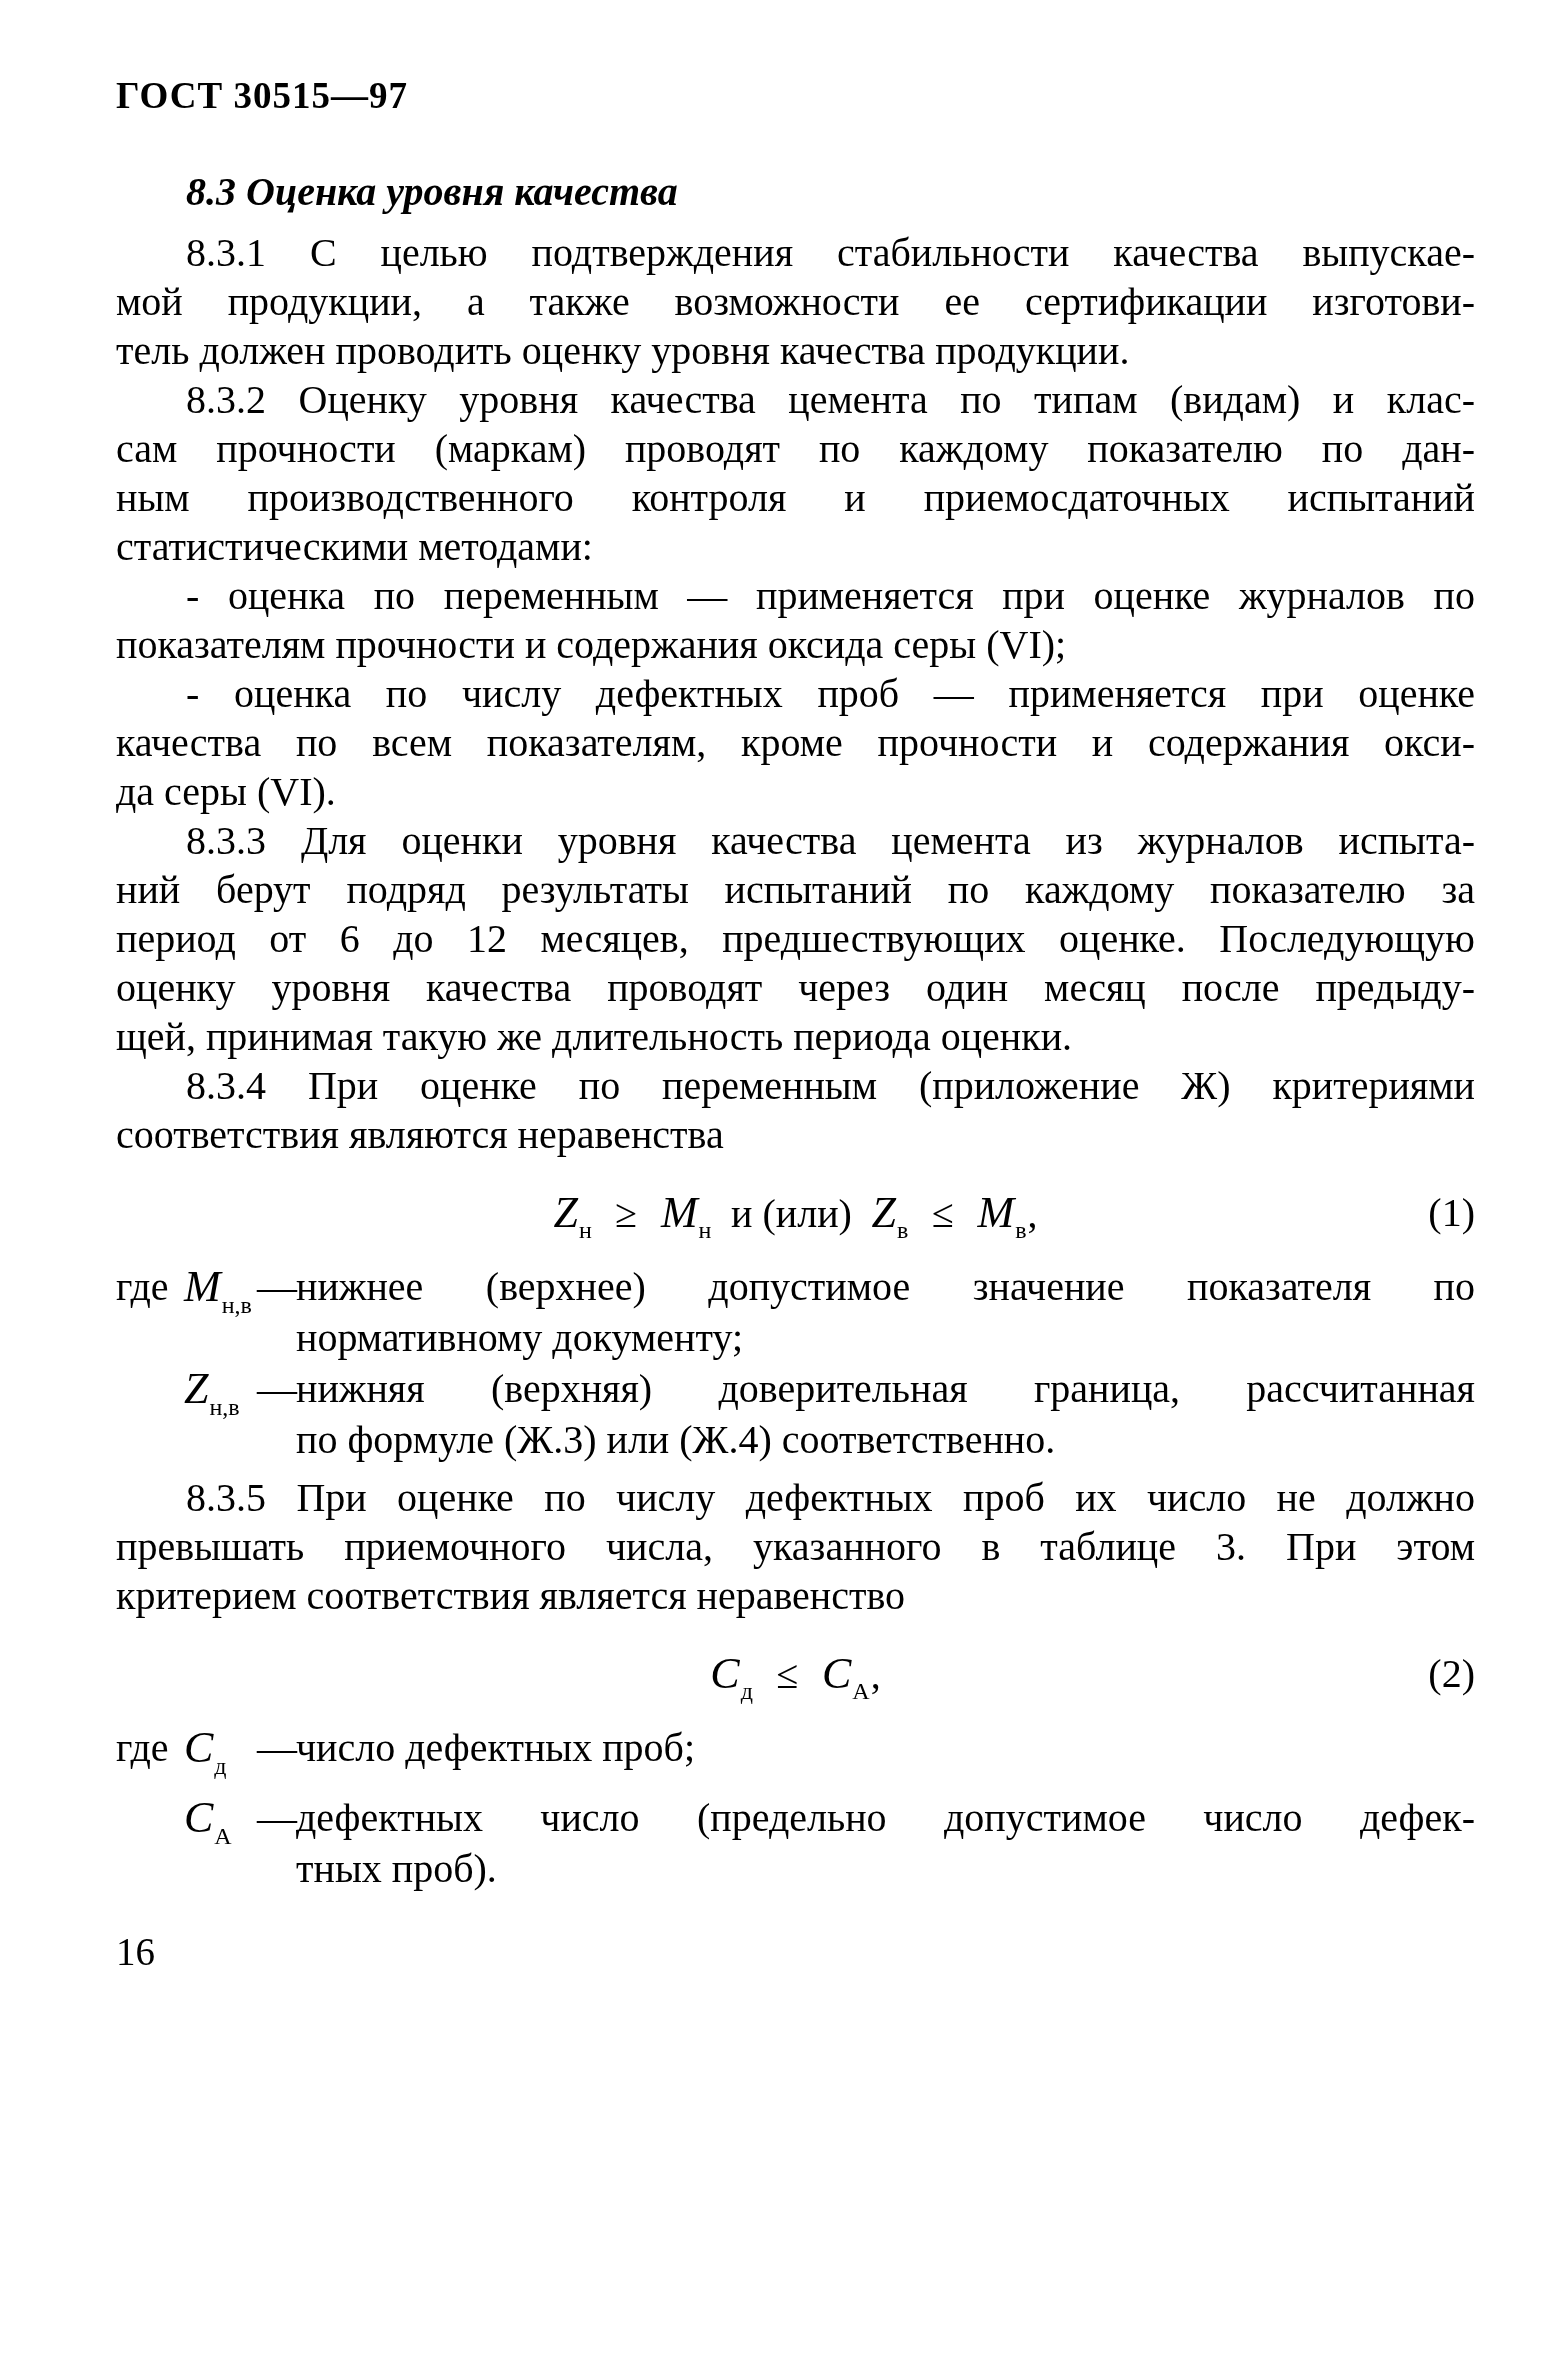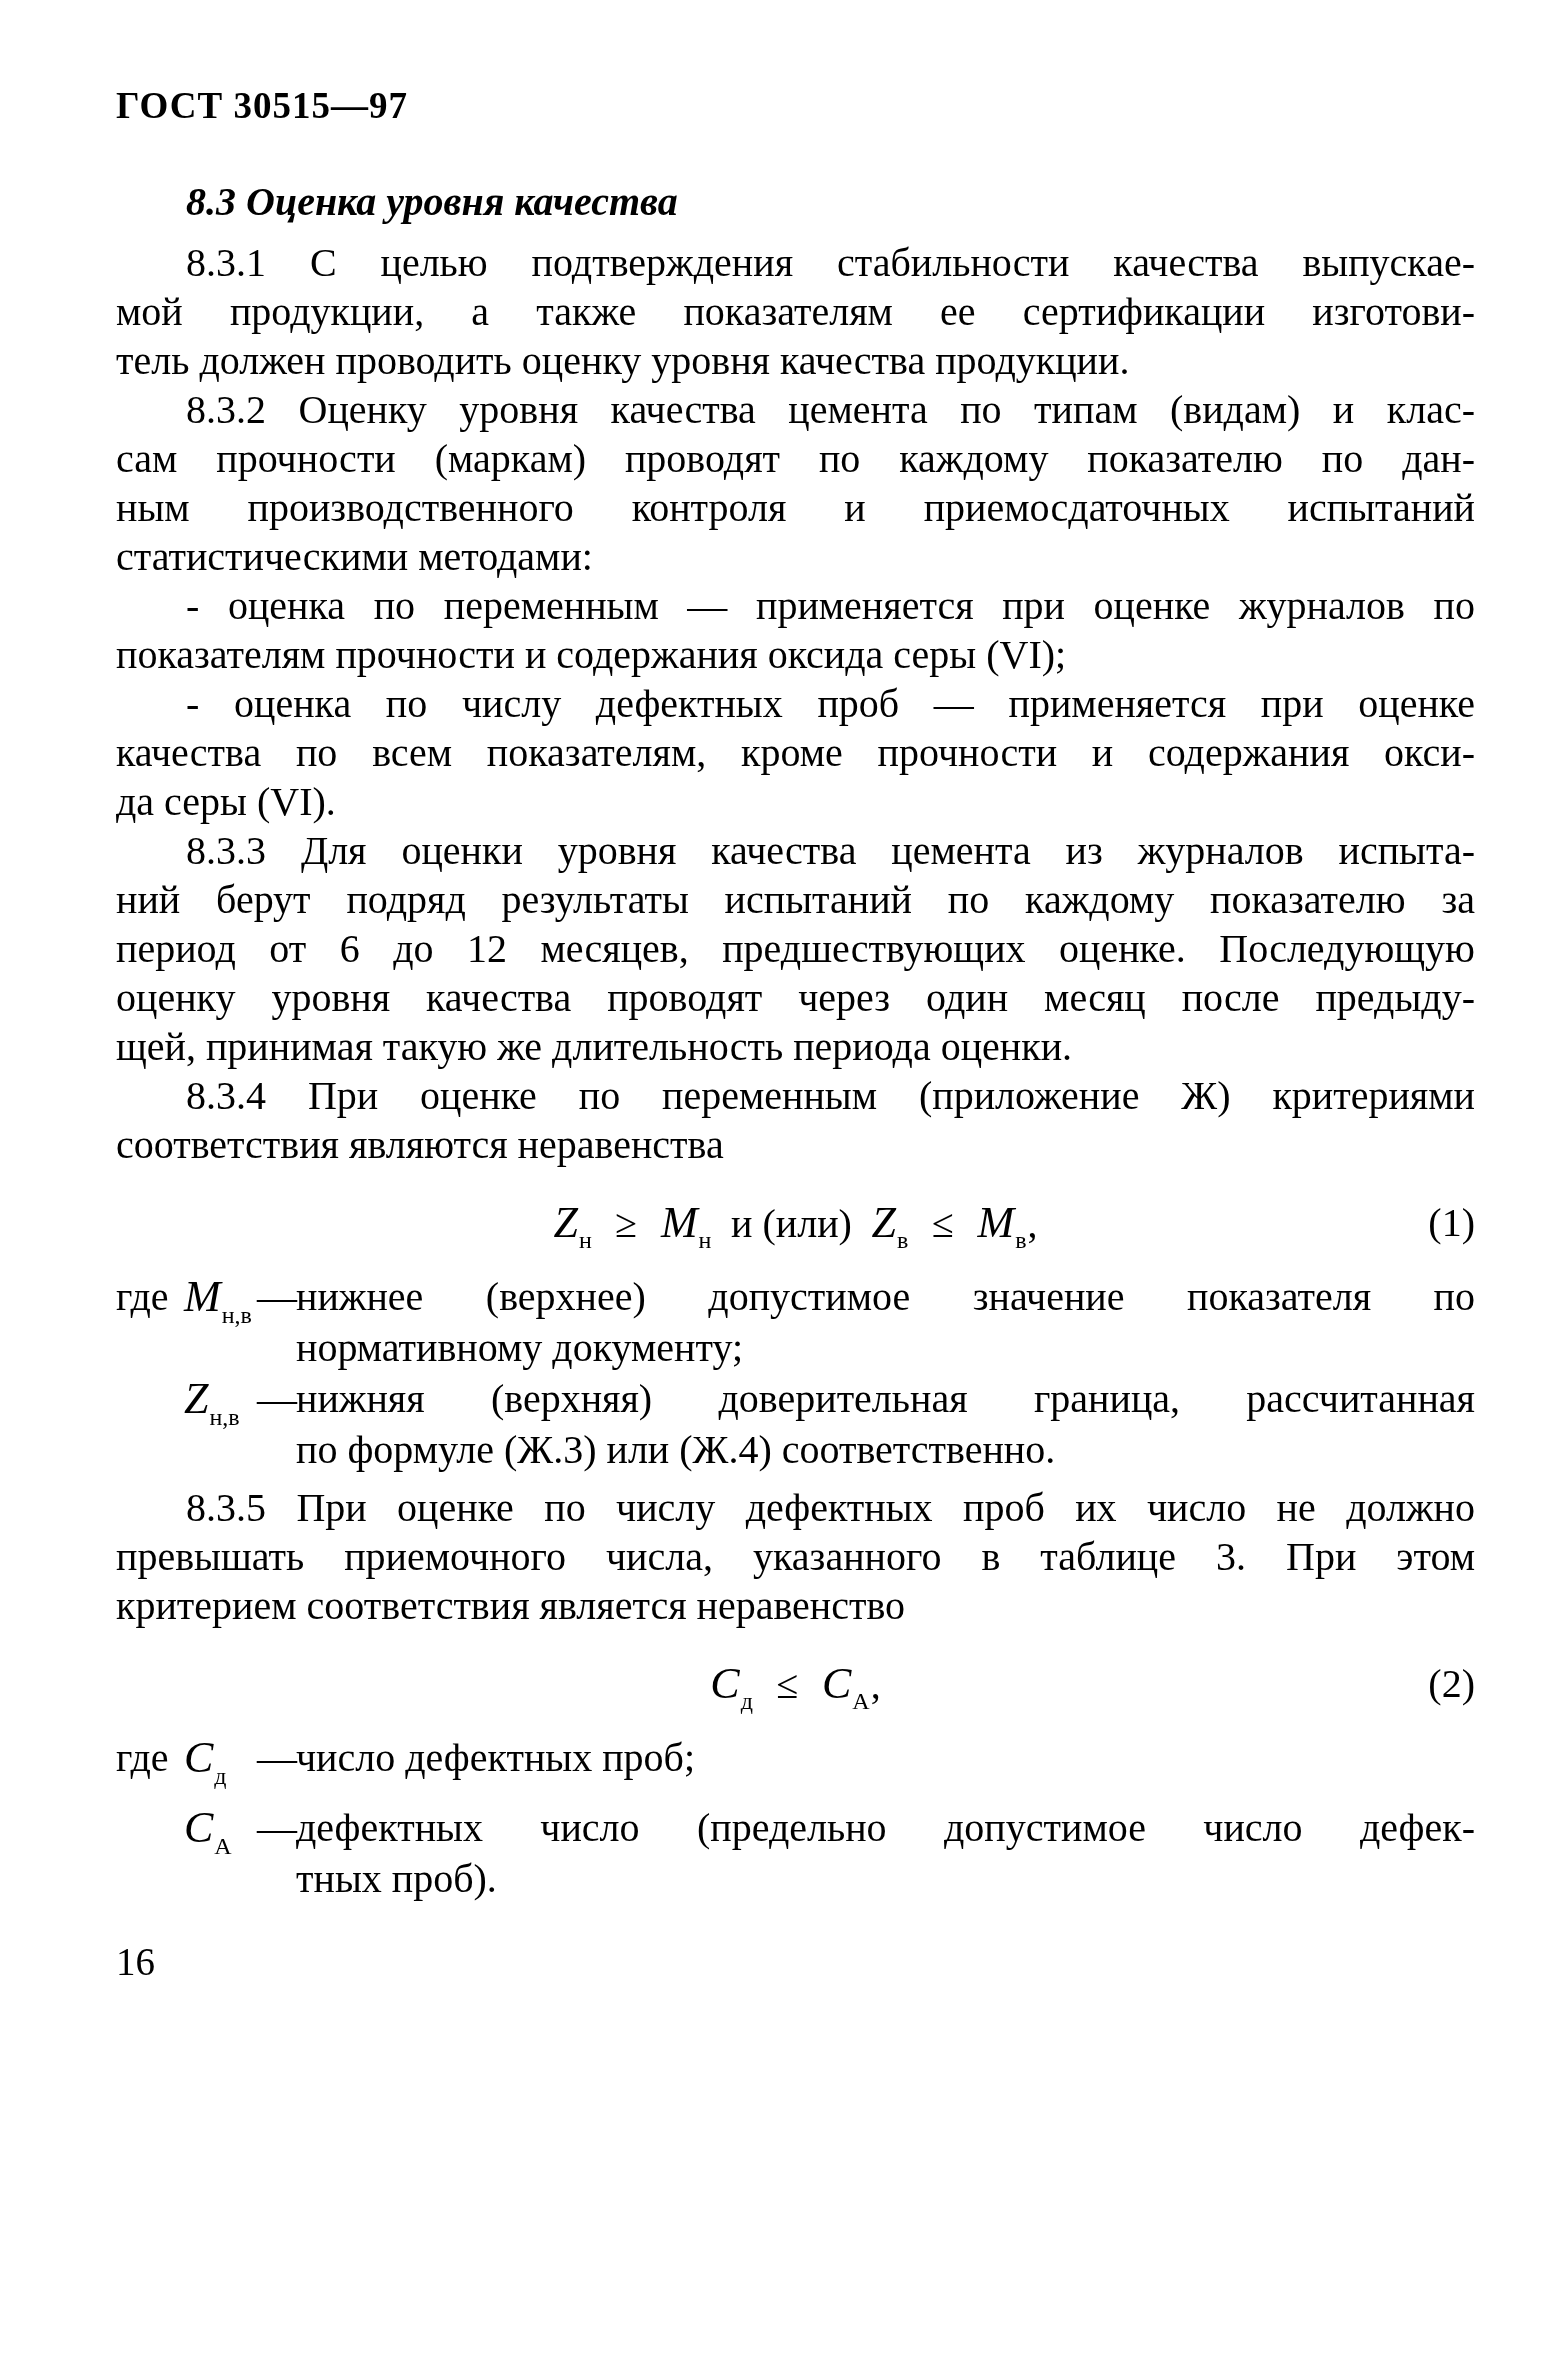--- a/index.html
+++ b/index.html
@@ -1,20 +1,20 @@
 <!DOCTYPE html>
 <html><head>
 <meta charset="utf-8">
 <style>
   html,body { margin:0; padding:0; background:#e8e8e8; }
   .page {
     width:1555px; height:2372px; background:#ffffff; position:relative;
     font-family:"Liberation Serif", serif; color:#000; overflow:hidden;
   }
-  .content { position:absolute; left:116px; top:84px; width:1359px; }
+  .content { position:absolute; left:116px; top:74px; width:1359px; }
 
   .doc-header { font-size:37px; font-weight:bold; line-height:43px; letter-spacing:1px; margin-bottom:50px; }
 
   .para { font-size:40px; line-height:49px; }
   .para .tline:first-child { text-indent:70px; }
 
   .tline { text-align:justify; text-align-last:justify; }
   .tline.tlast { text-align-last:left; }
 
   .section-heading { font-size:40px; font-weight:bold; line-height:49px; margin:13.6px 0 11.6px 0; text-indent:70px;font-style:italic; }
@@ -43,21 +43,21 @@
 <div class="page">
   <div class="content">
 
     <div class="doc-header">ГОСТ 30515—97</div>
 
 
     <div class="section-heading">8.3 Оценка уровня качества</div>
 
     <div class="para">
         <div class="tline">8.3.1 С целью подтверждения стабильности качества выпускае-</div>
-        <div class="tline">мой продукции, а также показателям ее сертификации изготови-</div>
+        <div class="tline">мой продукции, а также возможности ее сертификации изготови-</div>
         <div class="tline tlast">тель должен проводить оценку уровня качества продукции.</div>
       </div>
     <div class="para">
         <div class="tline">8.3.2 Оценку уровня качества цемента по типам (видам) и клас-</div>
         <div class="tline">сам прочности (маркам) проводят по каждому показателю по дан-</div>
         <div class="tline">ным производственного контроля и приемосдаточных испытаний</div>
         <div class="tline tlast">статистическими методами:</div>
       </div>
     <div class="para">
         <div class="tline">- оценка по переменным — применяется при оценке журналов по</div>

